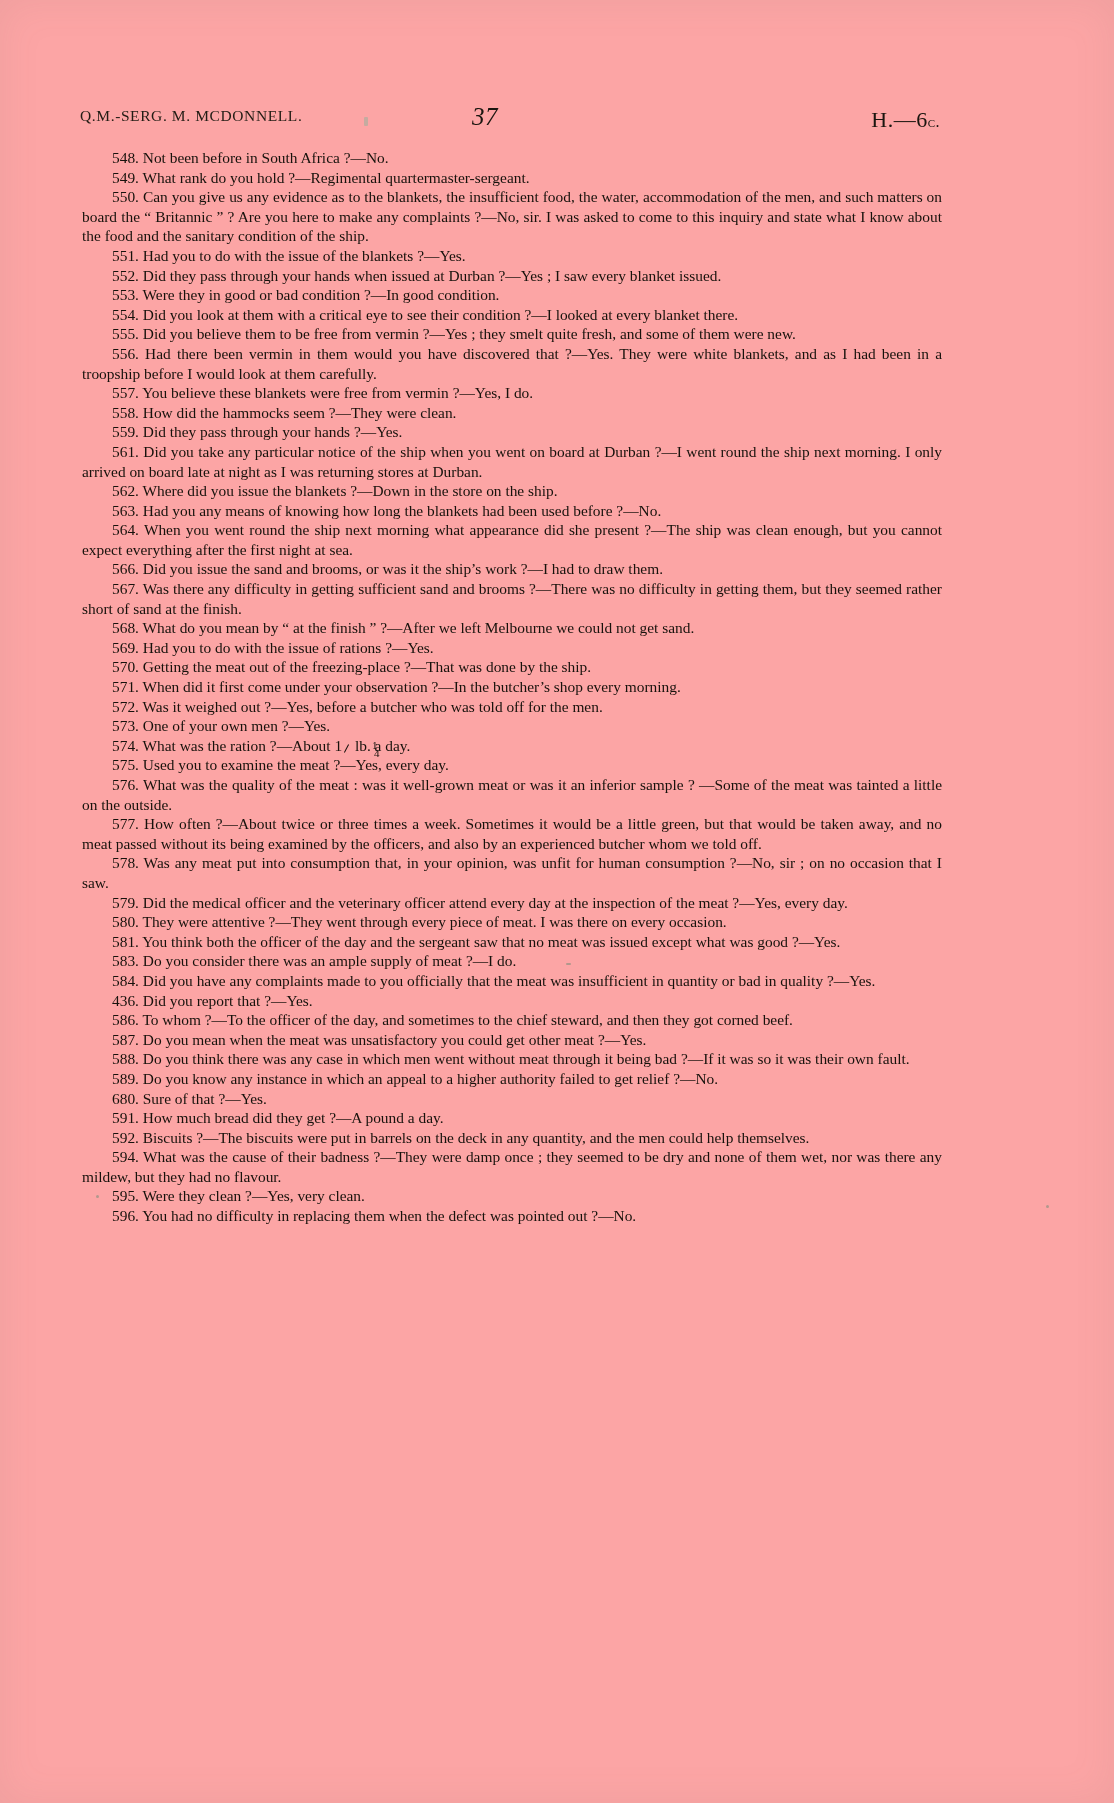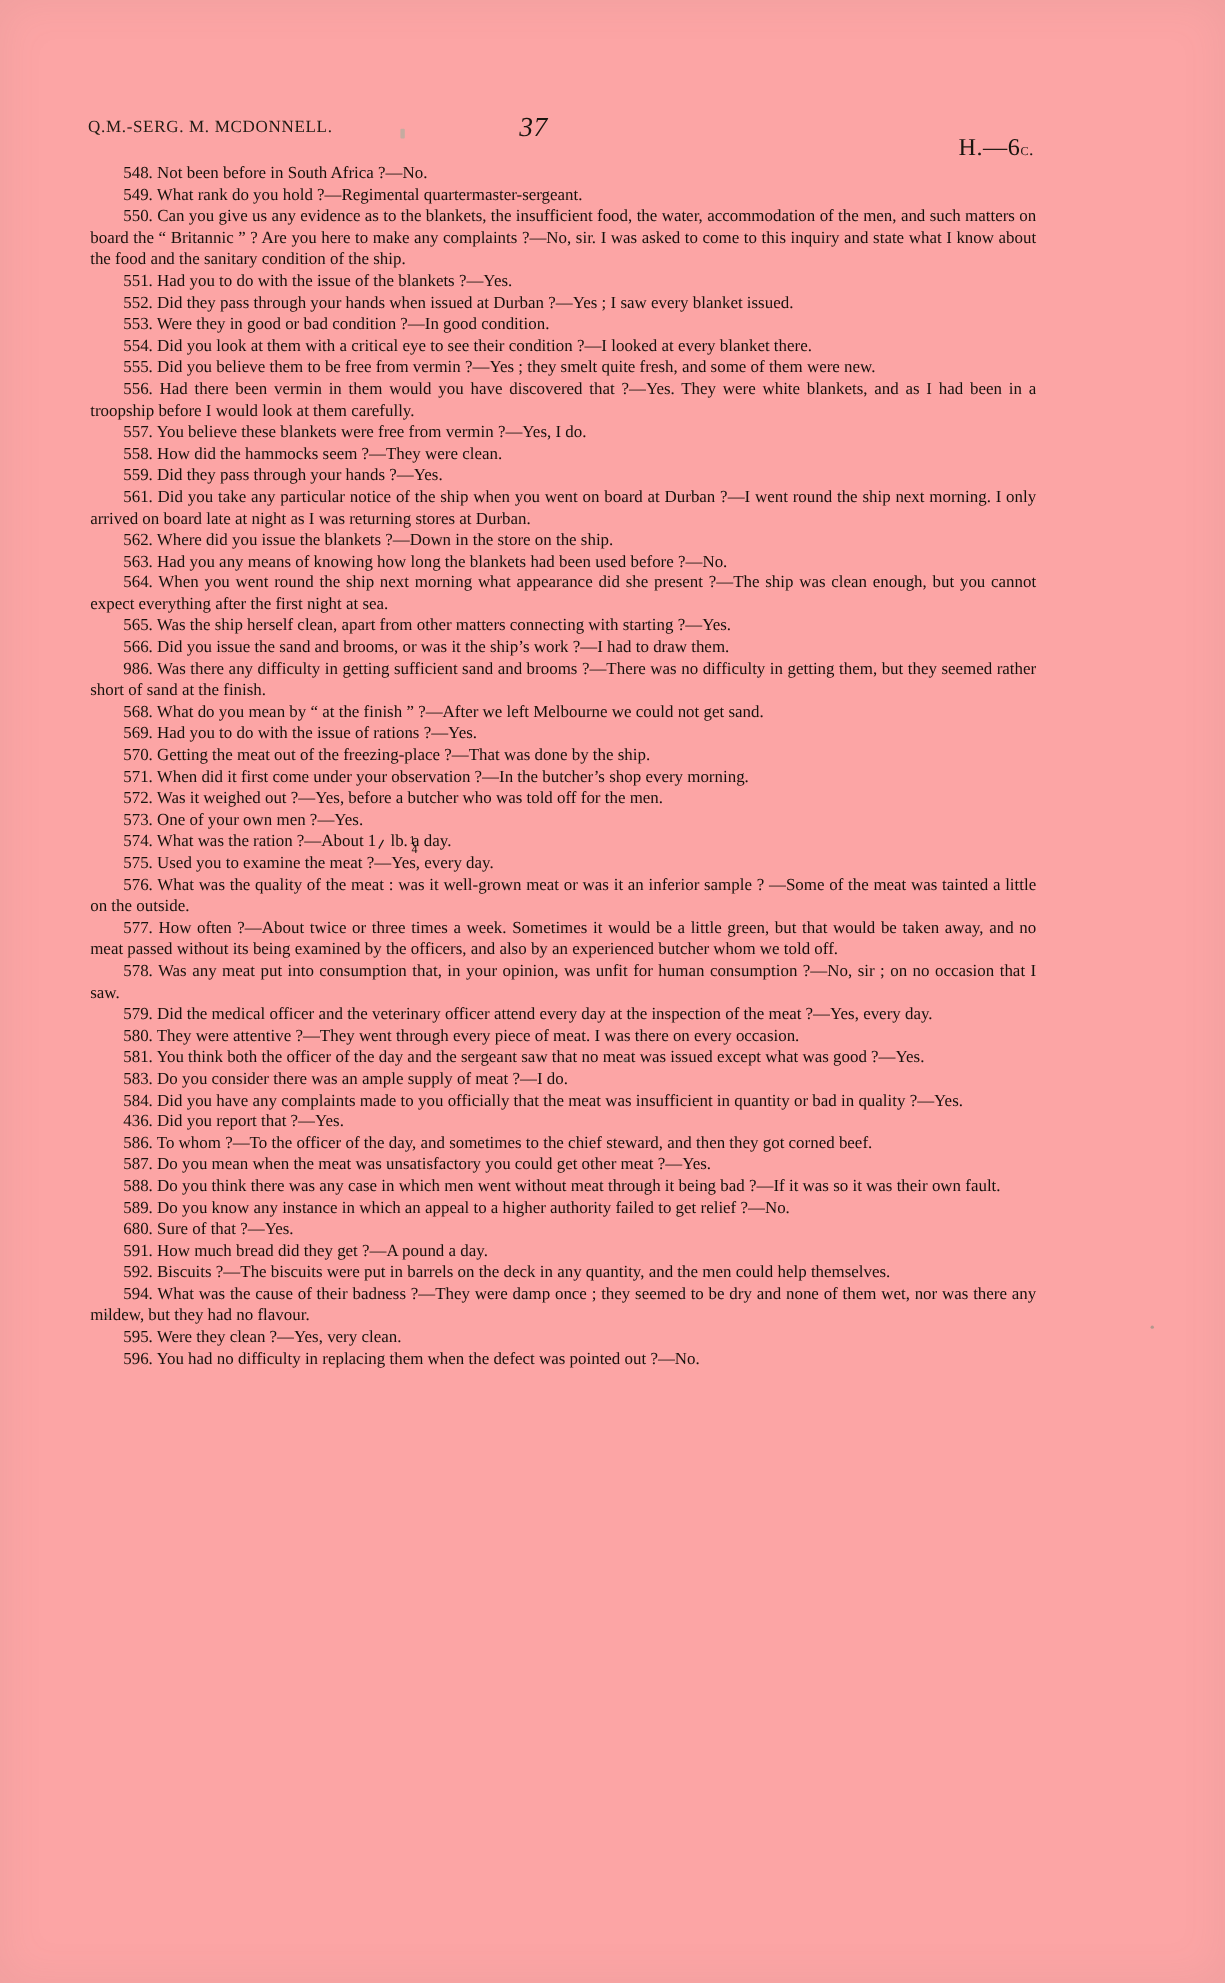--- a/index.html
+++ b/index.html
@@ -44,21 +44,21 @@
     left: 392px;
     top: 0px;
     font-size: 25px;
     color: #1a150f;
     letter-spacing: 0.5px;
     font-style: italic;
   }
   .hdr-right {
     position: absolute;
     right: 0px;
-    top: 18px;
+    top: 4px;
     font-size: 22px;
     color: #1a150f;
     letter-spacing: 0.5px;
     white-space: nowrap;
   }
   .hdr-right .small-c {
     font-size: 16px;
     font-variant: small-caps;
   }
   .body-col {
@@ -147,23 +147,22 @@
       <p class="qa">554. Did you look at them with a critical eye to see their condition ?—I looked at every blanket there.</p>
       <p class="qa">555. Did you believe them to be free from vermin ?—Yes ; they smelt quite fresh, and some of them were new.</p>
       <p class="qa">556. Had there been vermin in them would you have discovered that ?—Yes.  They were white blankets, and as I had been in a troopship before I would look at them carefully.</p>
       <p class="qa">557. You believe these blankets were free from vermin ?—Yes, I do.</p>
       <p class="qa">558. How did the hammocks seem ?—They were clean.</p>
       <p class="qa">559. Did they pass through your hands ?—Yes.</p>
       <p class="qa">561. Did you take any particular notice of the ship when you went on board at Durban ?—I went round the ship next morning.  I only arrived on board late at night as I was returning stores at Durban.</p>
       <p class="qa">562. Where did you issue the blankets ?—Down in the store on the ship.</p>
       <p class="qa">563. Had you any means of knowing how long the blankets had been used before ?—No.</p>
       <p class="qa">564. When you went round the ship next morning what appearance did she present ?—The ship was clean enough, but you cannot expect everything after the first night at sea.</p>
-      <p class="qa">565. Was the ship herself clean, apart from other matters connecting with starting ?—Yes.</p>
       <p class="qa">566. Did you issue the sand and brooms, or was it the ship’s work ?—I had to draw them.</p>
-      <p class="qa">986. Was there any difficulty in getting sufficient sand and brooms ?—There was no difficulty in getting them, but they seemed rather short of sand at the finish.</p>
+      <p class="qa">567. Was there any difficulty in getting sufficient sand and brooms ?—There was no difficulty in getting them, but they seemed rather short of sand at the finish.</p>
       <p class="qa">568. What do you mean by “ at the finish ” ?—After we left Melbourne we could not get sand.</p>
       <p class="qa">569. Had you to do with the issue of rations ?—Yes.</p>
       <p class="qa">570. Getting the meat out of the freezing-place ?—That was done by the ship.</p>
       <p class="qa">571. When did it first come under your observation ?—In the butcher’s shop every morning.</p>
       <p class="qa">572. Was it weighed out ?—Yes, before a butcher who was told off for the men.</p>
       <p class="qa">573. One of your own men ?—Yes.</p>
       <p class="qa">574. What was the ration ?—About 1<span class="frac"><span class="num">1</span><span class="bar"></span><span class="den">4</span></span> lb. a day.</p>
       <p class="qa">575. Used you to examine the meat ?—Yes, every day.</p>
       <p class="qa">576. What was the quality of the meat : was it well-grown meat or was it an inferior sample ? —Some of the meat was tainted a little on the outside.</p>
       <p class="qa">577. How often ?—About twice or three times a week.  Sometimes it would be a little green, but that would be taken away, and no meat passed without its being examined by the officers, and also by an experienced butcher whom we told off.</p>

